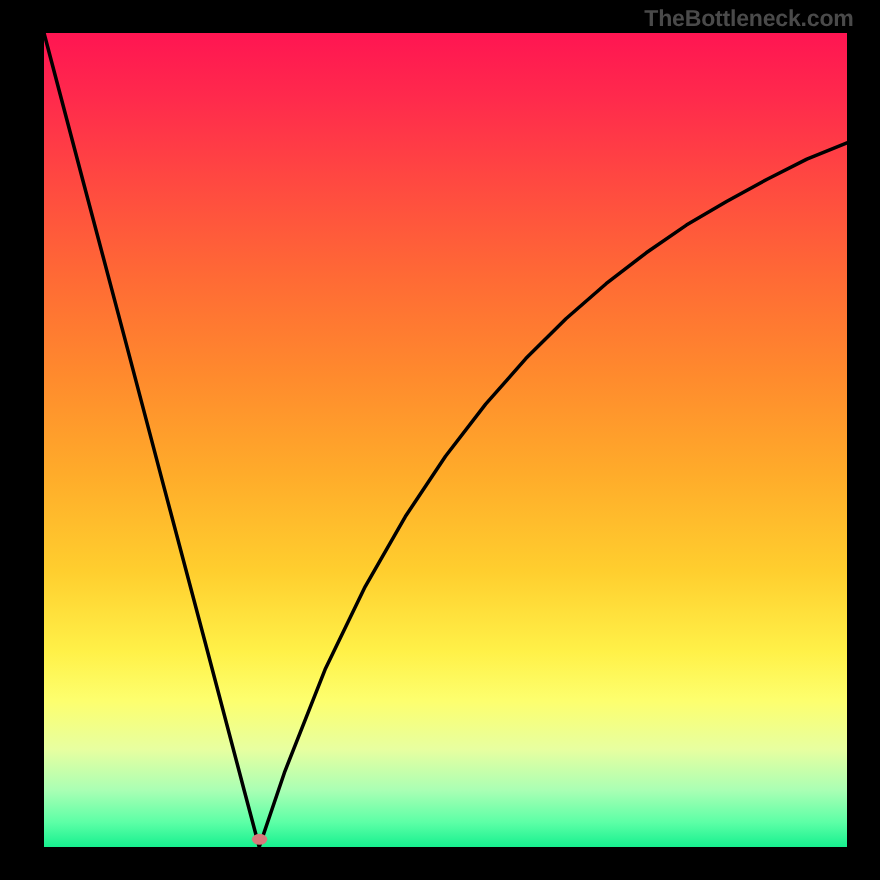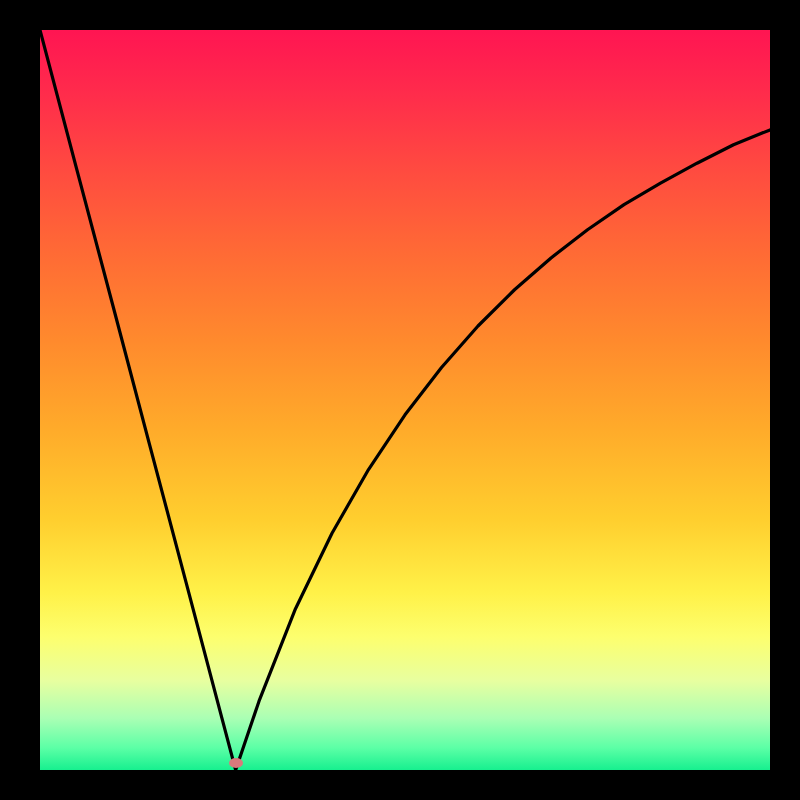--- a/index.html
+++ b/index.html
@@ -72,13 +72,14 @@
 <div class="stage">
 
   <div class="plot">
     <div class="grad"></div>
     <svg class="curve" viewBox="0 0 730 740" preserveAspectRatio="none">
       <path d="M 0.00 0.00 L 36.50 138.38 L 73.00 276.02 L 109.50 414.40 L 146.00 552.04 L 182.50 690.42 L 195.64 740.00 L 219.00 671.18 L 255.50 578.68 L 292.00 503.20 L 328.50 439.56 L 365.00 384.80 L 401.50 337.44 L 438.00 296.00 L 474.50 259.74 L 511.00 227.92 L 547.50 199.80 L 584.00 174.64 L 620.50 153.18 L 657.00 133.20 L 693.50 114.70 L 730.00 99.90" fill="none" stroke="#000" stroke-width="3.2" stroke-linecap="round" stroke-linejoin="round"></path>
     </svg>
     <div class="marker" style="left: 195.64px; top: 733.34px; background: rgb(216, 122, 124);"></div>
   </div>
 
+  <div class="attribution">TheBottleneck.com</div>
 </div>
 
 </body></html>

